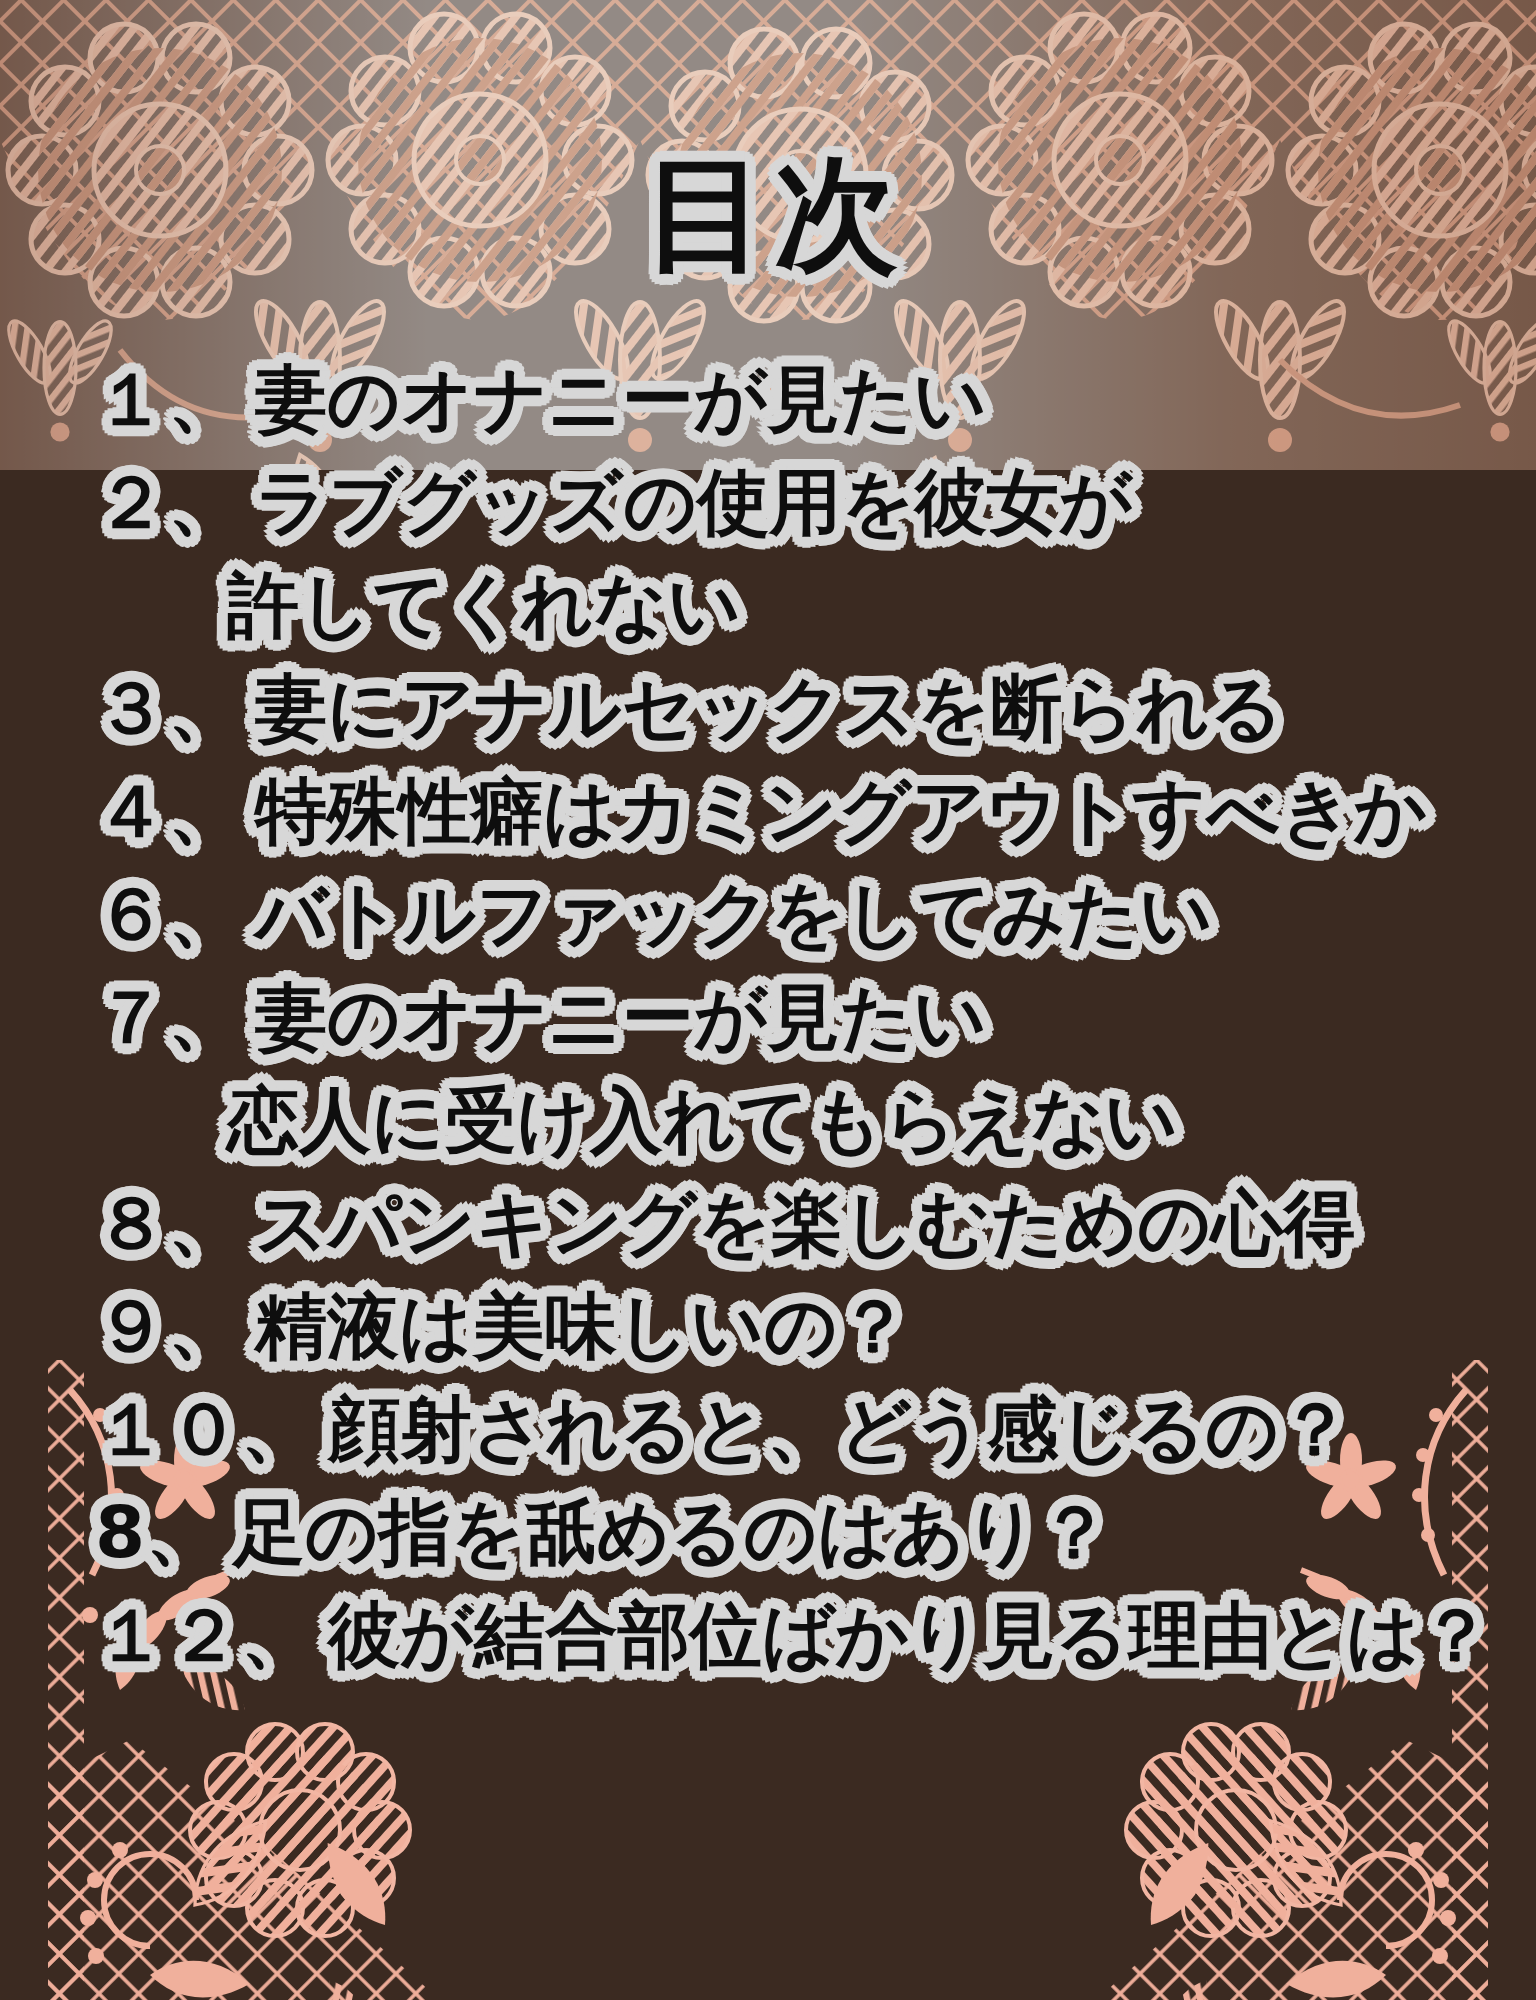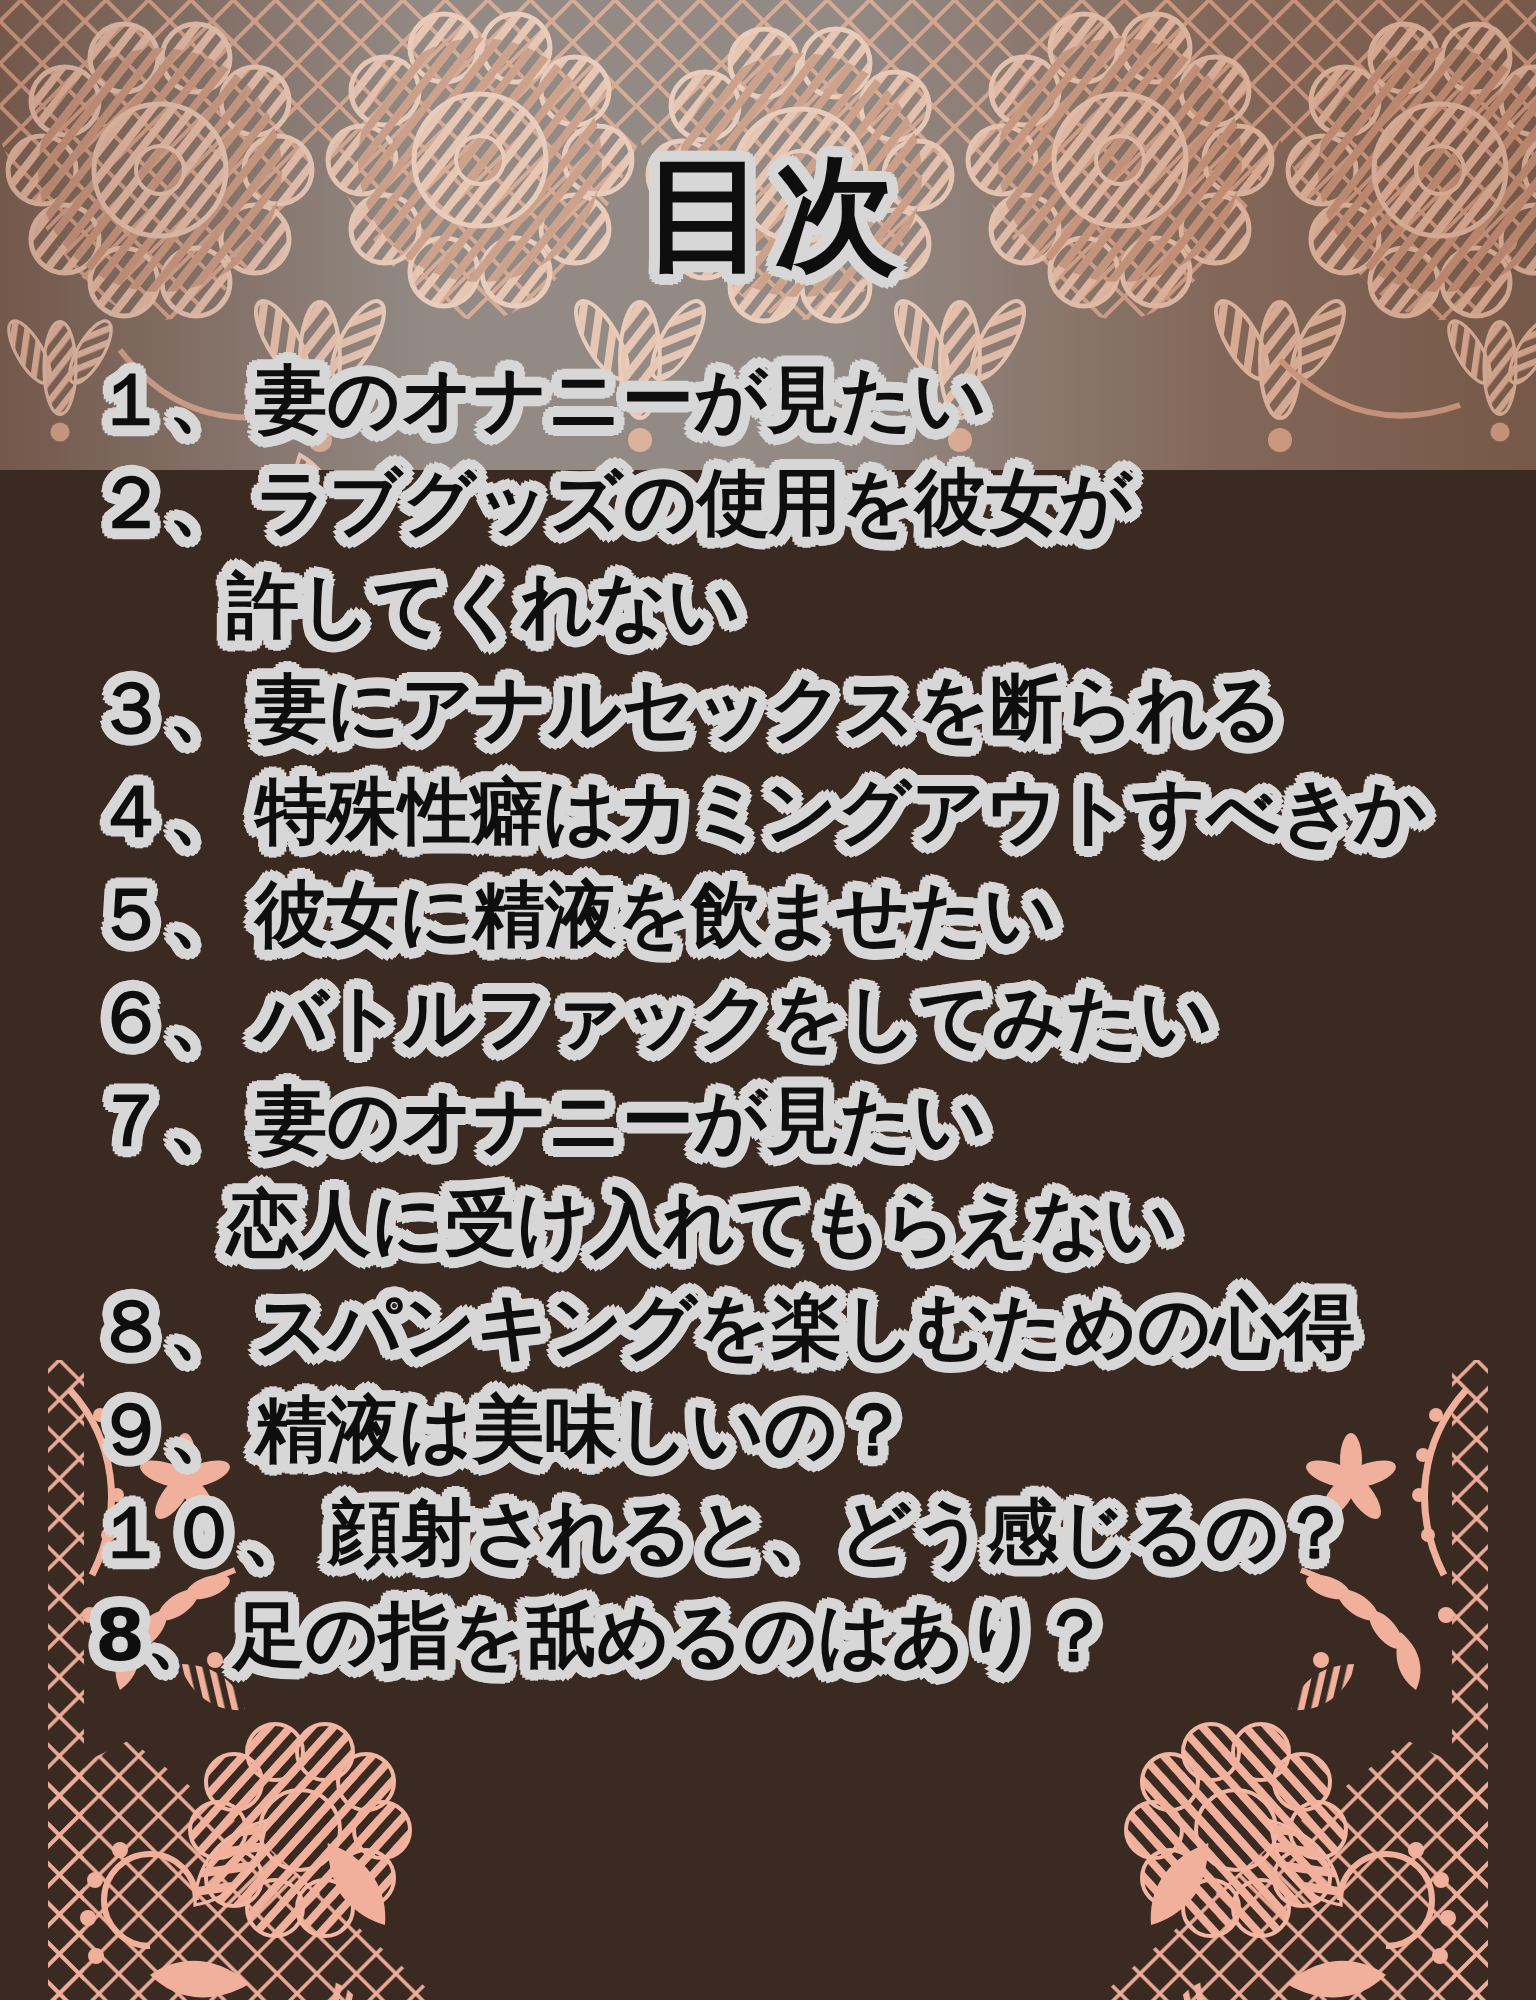--- a/index.html
+++ b/index.html
@@ -235,38 +235,38 @@
     <div class="row cont outlined">
       <span class="txt">許してくれない</span>
     </div>
     <div class="row outlined">
       <span class="num">３、</span><span class="txt">妻にアナルセックスを断られる</span>
     </div>
     <div class="row outlined">
       <span class="num">４、</span><span class="txt">特殊性癖はカミングアウトすべきか</span>
     </div>
     <div class="row outlined">
-      <span class="num">５、</span><span class="txt">彼女に精液を飲ませたい</span>
-    </div>
-    <div class="row outlined">
       <span class="num">６、</span><span class="txt">バトルファックをしてみたい</span>
     </div>
     <div class="row outlined">
       <span class="num">７、</span><span class="txt">妻のオナニーが見たい</span>
     </div>
     <div class="row cont outlined">
       <span class="txt">恋人に受け入れてもらえない</span>
     </div>
     <div class="row outlined">
       <span class="num">８、</span><span class="txt">スパンキングを楽しむための心得</span>
     </div>
     <div class="row outlined">
       <span class="num">９、</span><span class="txt">精液は美味しいの？</span>
     </div>
     <div class="row outlined">
       <span class="num">１０、</span><span class="txt">顔射されると、どう感じるの？</span>
     </div>
     <div class="row outlined">
       <span class="num">8、</span><span class="txt">足の指を舐めるのはあり？</span>
     </div>
+    <div class="row outlined">
+      <span class="num">１２、</span><span class="txt">彼が結合部位ばかり見る理由とは？</span>
+    </div>
   </div>
 
 </div>
 
 </body></html>

